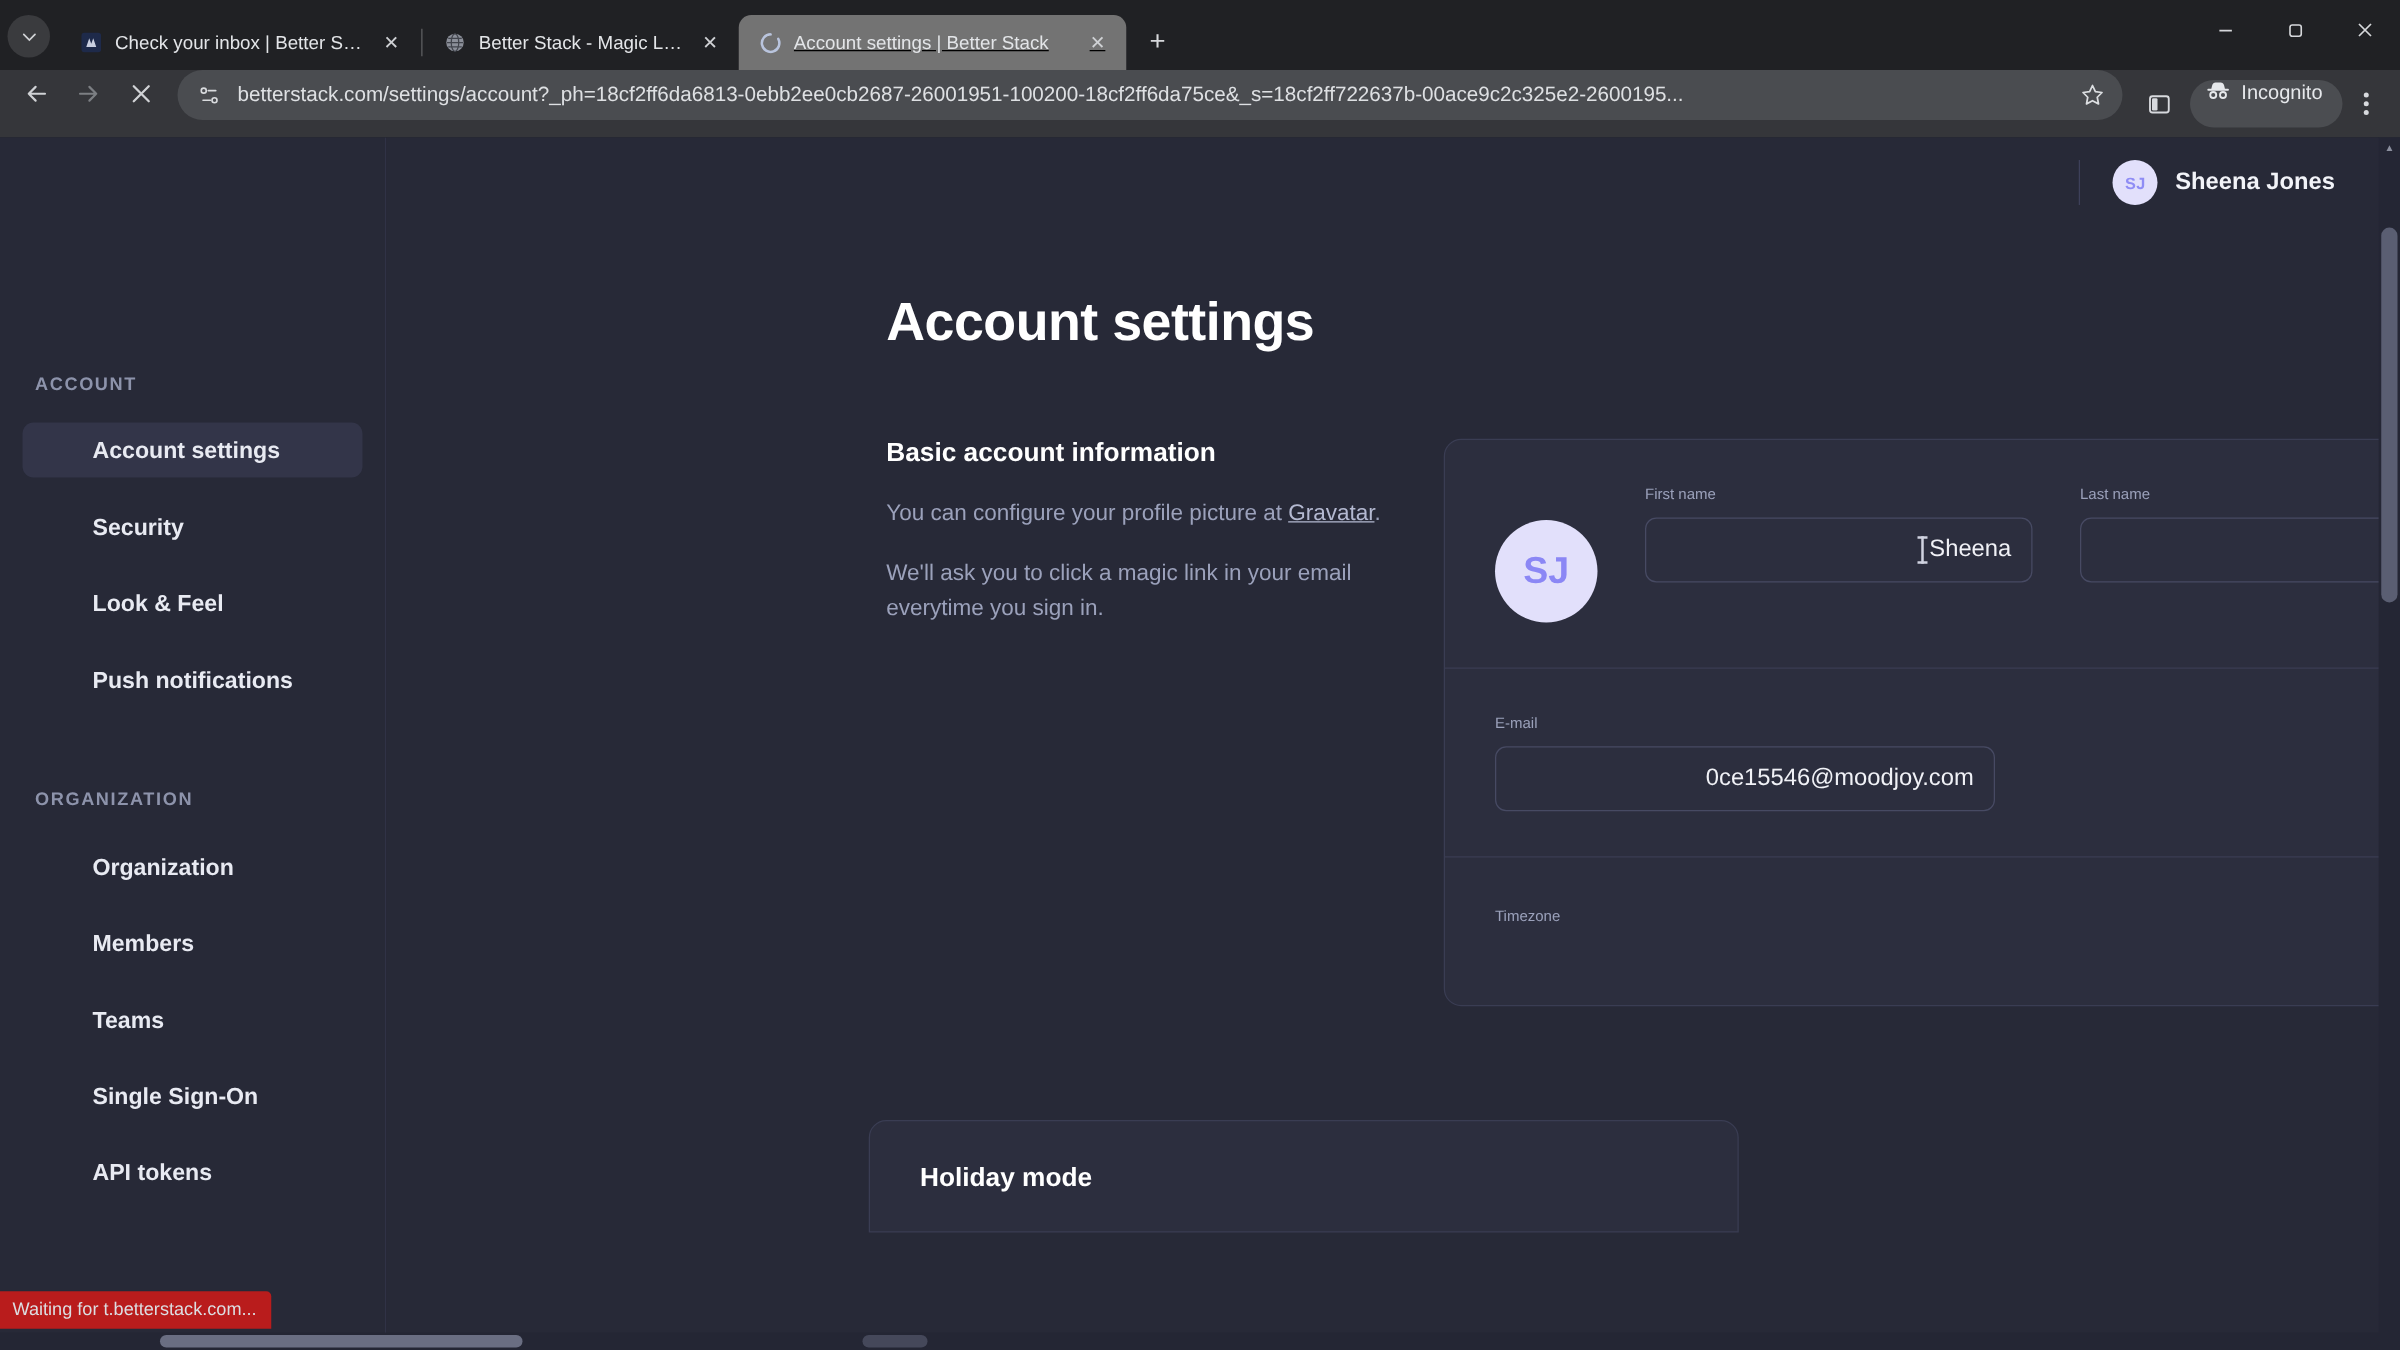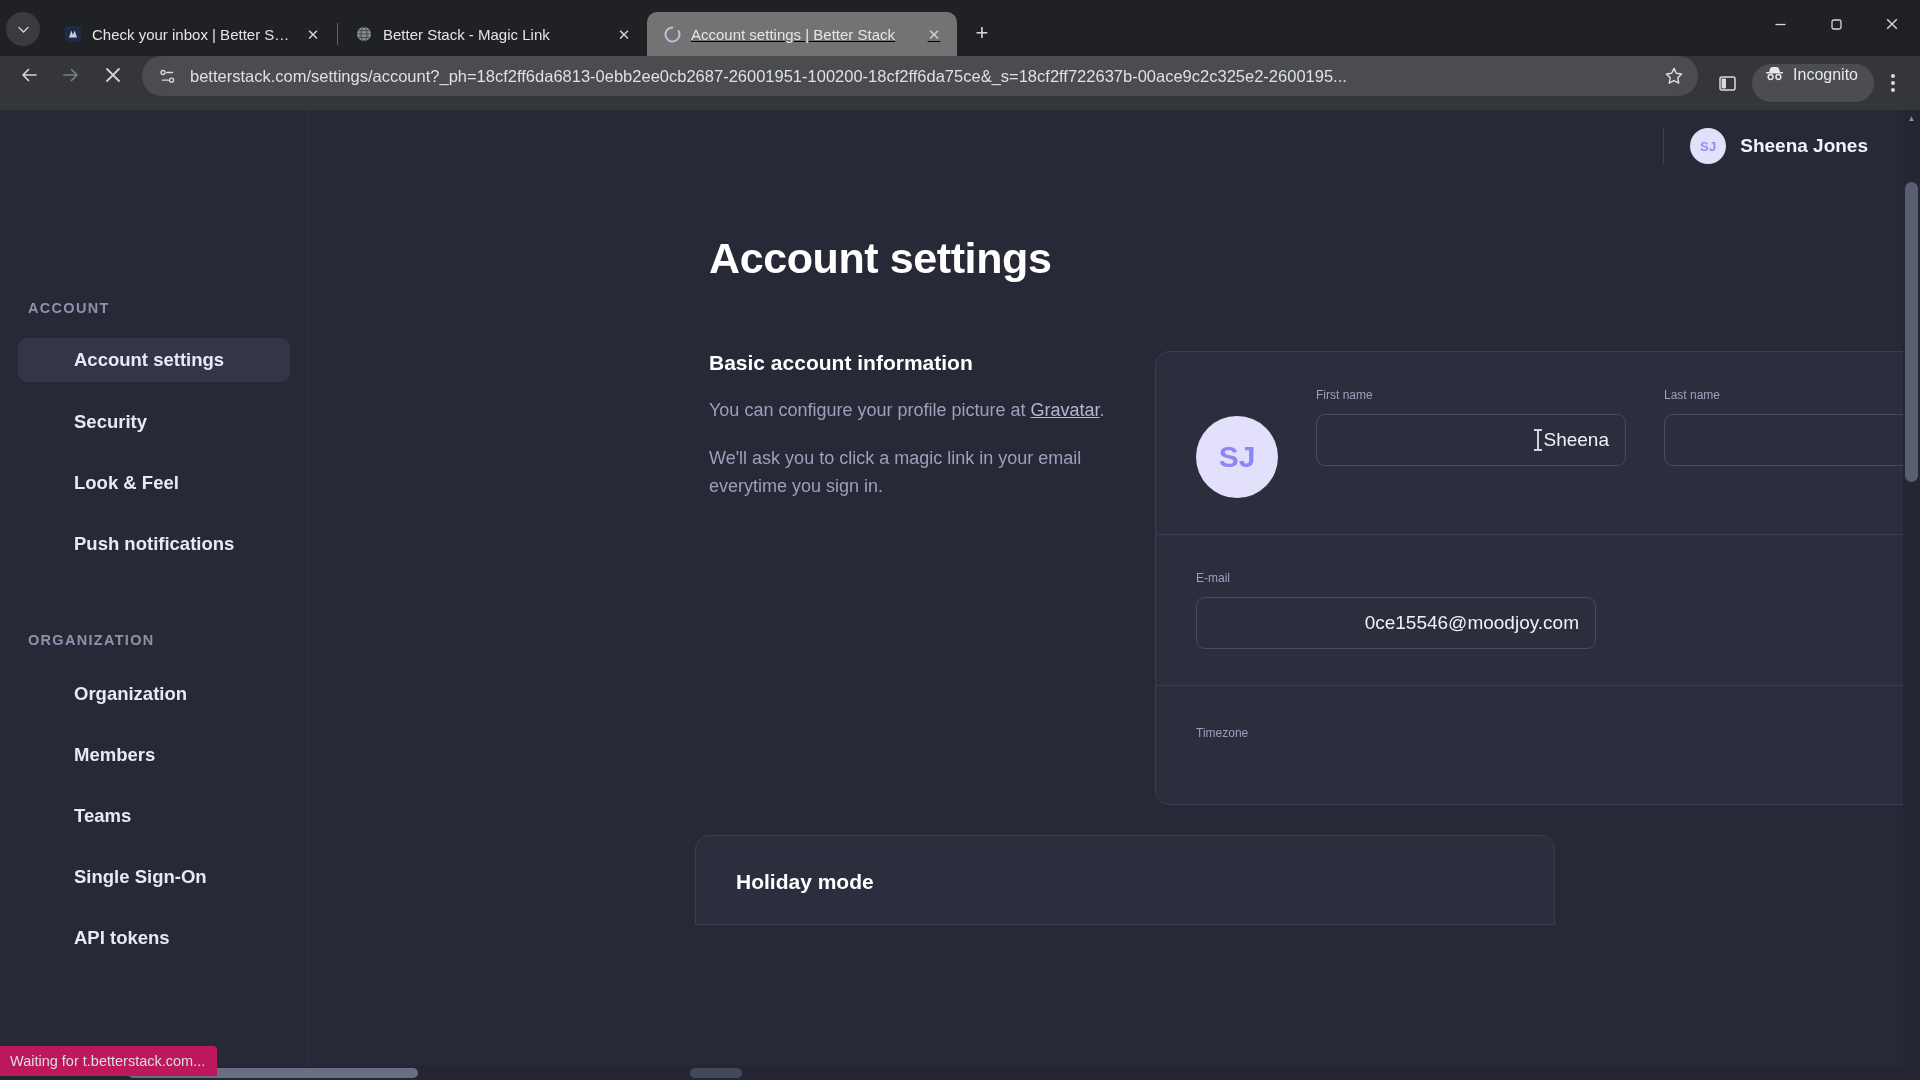--- a/index.html
+++ b/index.html
@@ -147,43 +147,43 @@
     position:relative;
   }
   .caret:before, .caret:after {
     content:""; position:absolute; left:-3px; width:8px; height:2px; background:#cfd2e0;
   }
   .caret:before { top:0; }
   .caret:after { bottom:0; }
 
   .tz-row { padding:40px 40px 52px 40px; }
   .holiday-card {
-    width:860px; background:#2c2e3e; border:1px solid #3a3d53;
-    border-radius:14px 14px 0 0; margin-left:-14px; margin-top:30px;
+    width:696px; background:#2c2e3e; border:1px solid #3a3d53;
+    border-radius:14px 14px 0 0; margin-left:-14px; margin-top:91px;
     padding:34px 40px 30px 40px;
   }
   .holiday-title { color:#ffffff; font-size:21px; font-weight:700; }
 
   
   .vscroll { position:absolute; right:0; top:0; width:17px; height:100%; background:#2b2d3b; }
   .vscroll .track { position:absolute; inset:0; background:#242634; }
   .vscroll .up, .vscroll .down {
     position:absolute; left:0; width:17px; height:17px; display:flex;
     align-items:center; justify-content:center; color:#8b8f9e; font-size:8px;
   }
   .vscroll .up { top:0; } .vscroll .down { bottom:0; }
   .vscroll .thumb {
     position:absolute; left:2px; width:13px; top:72px; height:300px;
     background:#5a5e72; border-radius:7px;
   }
 
   
   .statusbar {
-    position:absolute; left:0; bottom:4px; height:30px;
-    background:#be185d; color:#dcdee2; font-size:14.5px;
+    position:absolute; left:0; bottom:17px; height:30px;
+    background:#b91c1c; color:#dcdee2; font-size:14.5px;
     display:flex; align-items:center; padding:0 12px 0 10px;
     border-top-right-radius:4px; z-index:40;
   }
   
   .hscroll {
     position:absolute; left:0; bottom:0; width:100%; height:14px; background:#242634; z-index:5;
   }
   .hscroll .hthumb { position:absolute; left:128px; top:2px; height:10px; width:290px; background:#6a6e82; border-radius:5px; }
   .hscroll .hthumb2 { position:absolute; left:690px; top:2px; height:10px; width:52px; background:#45485a; border-radius:5px; }
 </style>
@@ -204,21 +204,21 @@
         <svg width="16" height="16" viewBox="0 0 16 16">
           <rect width="16" height="16" rx="3" fill="#1e2a4a"></rect>
           <path d="M4 11.5 L6.4 4.5 L8 9 L9.6 4.5 L12 11.5" fill="#c9cfe0"></path>
         </svg>
       </span>
       <span class="tab-title">Check your inbox | Better Stack</span>
       <span class="tab-close">✕</span>
     </div>
     <div class="tab-sep"></div>
 
-    <div class="tab inactive" style="width:308px">
+    <div class="tab inactive" style="width:252px">
       <span class="tab-favicon">
         <svg width="16" height="16" viewBox="0 0 16 16">
           <circle cx="8" cy="8" r="7" fill="#8b8f99"></circle>
           <ellipse cx="8" cy="8" rx="3" ry="7" fill="none" stroke="#41444c" stroke-width="1"></ellipse>
           <path d="M1.5 8h13M2.6 4.6h10.8M2.6 11.4h10.8" stroke="#41444c" stroke-width="1"></path>
         </svg>
       </span>
       <span class="tab-title">Better Stack - Magic Link</span>
       <span class="tab-close">✕</span>
     </div>

